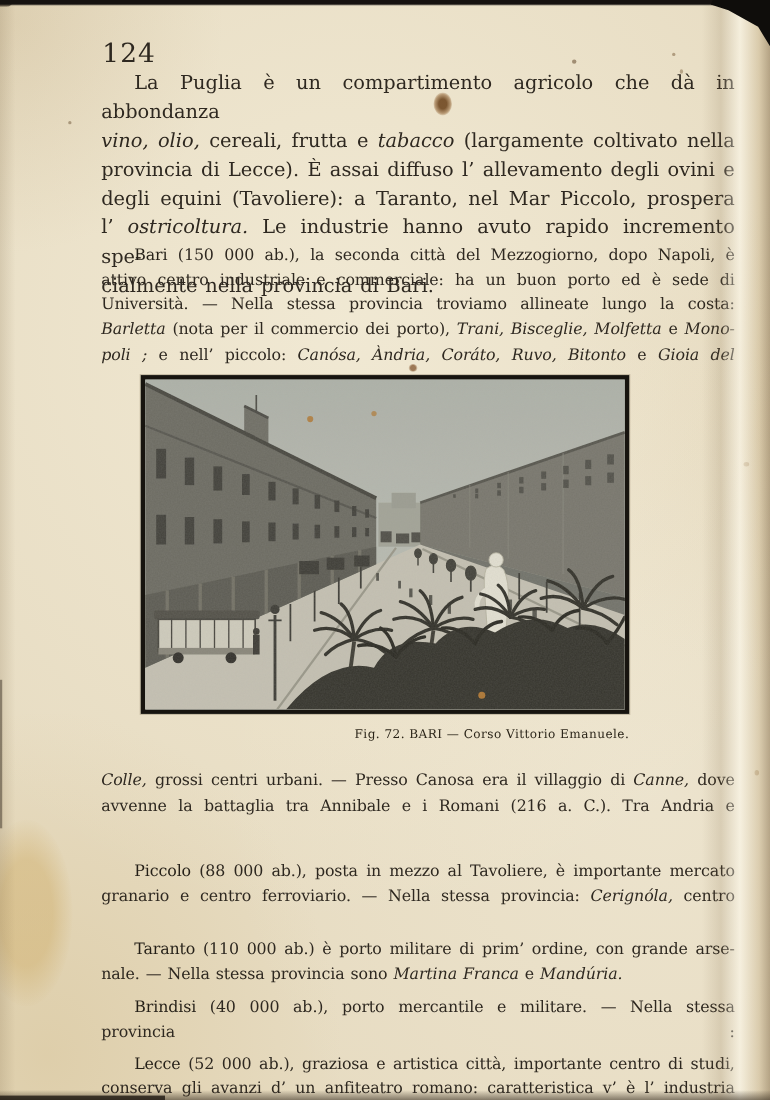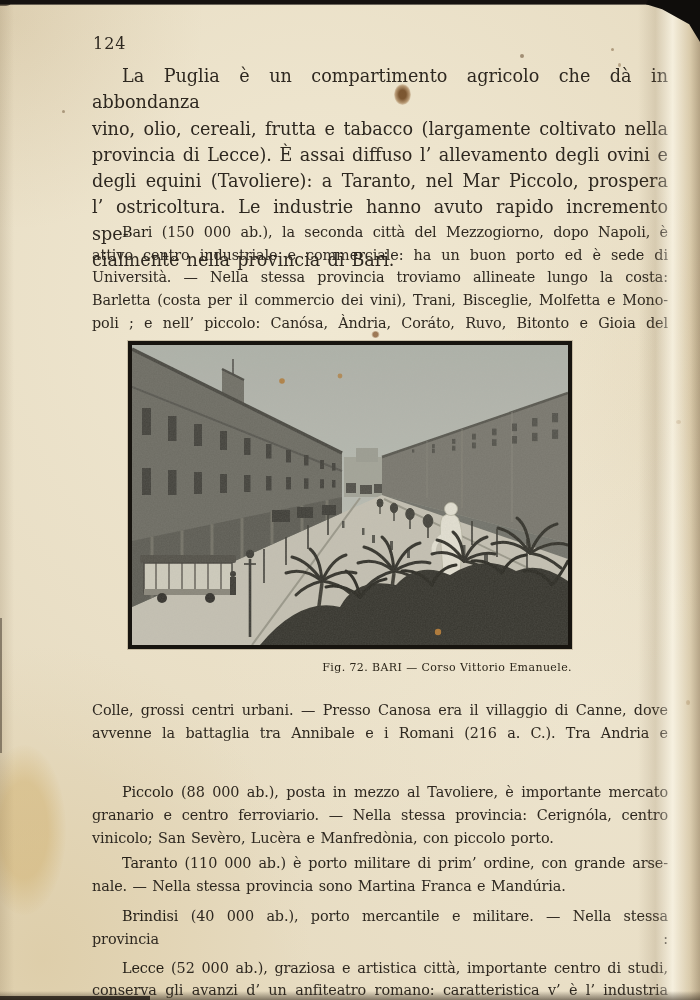--- a/index.html
+++ b/index.html
@@ -8,35 +8,35 @@
     font-family:"DejaVu Serif","Liberation Serif",serif;
     color:#2e2820;
     background-color:#e7dcc2;
     background-image:
       radial-gradient(120% 90% at 45% 30%, rgba(252,248,232,.45), rgba(0,0,0,0) 60%),
       radial-gradient(80% 60% at 85% 72%, rgba(246,241,226,.35), rgba(0,0,0,0) 70%),
       radial-gradient(55% 45% at 6% 96%, rgba(195,165,100,.25), rgba(0,0,0,0) 70%),
       radial-gradient(45% 35% at 2% 2%, rgba(185,160,115,.28), rgba(0,0,0,0) 60%),
       radial-gradient(40% 30% at 98% 40%, rgba(210,190,150,.18), rgba(0,0,0,0) 70%);
   }
-  .pagenum{position:absolute;left:93px;top:34px;font-size:16px;letter-spacing:1px;}
+  .pagenum{position:absolute;left:93px;top:34px;font-size:24px;letter-spacing:1px;}
   .para{position:absolute;left:92px;width:576px;}
   .p-large{font-size:17.6px;line-height:26.3px;word-spacing:1.5px;}
   .p-small{font-size:14.4px;line-height:23px;letter-spacing:-0.1px;word-spacing:1px;}
   #para-0{top:63px;}
   #para-1{top:221px;line-height:22.7px;}
   #para-2{top:699px;}
   #para-3{top:781px;}
   #para-4{top:852px;}
   #para-5{top:905px;}
   #para-6{top:957px;line-height:22px;}
   .tline{text-align:justify;text-align-last:justify;}
   .tline.last{text-align-last:left;}
   .tline.indent{text-indent:30px;}
-  .it{}
+  .it{font-style:italic;}
   .bd{font-weight:normal;color:#241f17;}
   .photo-frame{
     position:absolute;left:128px;top:341px;width:436px;height:300px;
     border:4px solid #17140f;background:#b9bdb4;
     box-shadow:0 0 0 1px rgba(90,75,50,.25);
   }
   .caption{
     position:absolute;left:128px;top:661px;width:444px;
     text-align:right;font-size:11px;letter-spacing:.4px;color:#2b2519;
   }
@@ -79,21 +79,21 @@
       <div class="tline"><span class="it">vino, olio,</span><span> cereali, frutta e </span><span class="it">tabacco</span><span> (largamente coltivato nella</span></div>
       <div class="tline"><span>provincia di Lecce). È assai diffuso l’ allevamento degli ovini e</span></div>
       <div class="tline"><span>degli equini (Tavoliere): a Taranto, nel Mar Piccolo, prospera</span></div>
       <div class="tline"><span>l’ </span><span class="it">ostricoltura.</span><span> Le industrie hanno avuto rapido incremento spe-</span></div>
       <div class="tline last"><span>cialmente nella provincia di Bari.</span></div>
     </div>
   <div class="para p-small" id="para-1">
       <div class="tline indent"><span class="bd">Bari</span><span> (150 000 ab.), la seconda città del Mezzogiorno, dopo Napoli, è</span></div>
       <div class="tline"><span>attivo centro industriale e commerciale: ha un buon porto ed è sede di</span></div>
       <div class="tline"><span>Università. — Nella stessa provincia troviamo allineate lungo la costa:</span></div>
-      <div class="tline"><span class="it">Barletta</span><span> (costa per il commercio dei vini), </span><span class="it">Trani, Bisceglie, Molfetta</span><span> e </span><span class="it">Mono-</span></div>
+      <div class="tline"><span class="it">Barletta</span><span> (nota per il commercio dei porto), </span><span class="it">Trani, Bisceglie, Molfetta</span><span> e </span><span class="it">Mono-</span></div>
       <div class="tline"><span class="it">poli ;</span><span> e nell’ piccolo: </span><span class="it">Canósa, Àndria, Coráto, Ruvo, Bitonto</span><span> e </span><span class="it">Gioia del</span></div>
     </div>
 
   <div class="photo-frame">
     <svg width="436" height="300" viewBox="0 0 436 300" xmlns="http://www.w3.org/2000/svg">
       <defs>
         <linearGradient id="sky" x1="0" y1="0" x2="0" y2="1">
           <stop offset="0" stop-color="#b2b7af"></stop>
           <stop offset="1" stop-color="#c7cabf"></stop>
         </linearGradient>
@@ -307,21 +307,20 @@
 
   <div class="caption">Fig. 72. BARI — Corso Vittorio Emanuele.</div>
 
   <div class="para p-small" id="para-2">
       <div class="tline"><span class="it">Colle,</span><span> grossi centri urbani. — Presso Canosa era il villaggio di </span><span class="it">Canne,</span><span> dove</span></div>
       <div class="tline"><span>avvenne la battaglia tra Annibale e i Romani (216 a. C.). Tra Andria e</span></div>
     </div>
   <div class="para p-small" id="para-3">
       <div class="tline indent"><span class="bd">Piccolo</span><span> (88 000 ab.), posta in mezzo al Tavoliere, è importante mercato</span></div>
       <div class="tline"><span>granario e centro ferroviario. — Nella stessa provincia: </span><span class="it">Cerignóla,</span><span> centro</span></div>
-      <div class="tline last"><span>vinicolo; </span><span class="it">San Sevèro, Lucèra</span><span> e </span><span class="it">Manfredònia,</span><span> con piccolo porto.</span></div>
     </div>
   <div class="para p-small" id="para-4">
       <div class="tline indent"><span class="bd">Taranto</span><span> (110 000 ab.) è porto militare di prim’ ordine, con grande arse-</span></div>
       <div class="tline last"><span>nale. — Nella stessa provincia sono </span><span class="it">Martina Franca</span><span> e </span><span class="it">Mandúria.</span></div>
     </div>
   <div class="para p-small" id="para-5">
       <div class="tline indent"><span class="bd">Brindisi</span><span> (40 000 ab.), porto mercantile e militare. — Nella stessa provincia :</span></div>
     </div>
   <div class="para p-small" id="para-6">
       <div class="tline indent"><span class="bd">Lecce</span><span> (52 000 ab.), graziosa e artistica città, importante centro di studi,</span></div>

